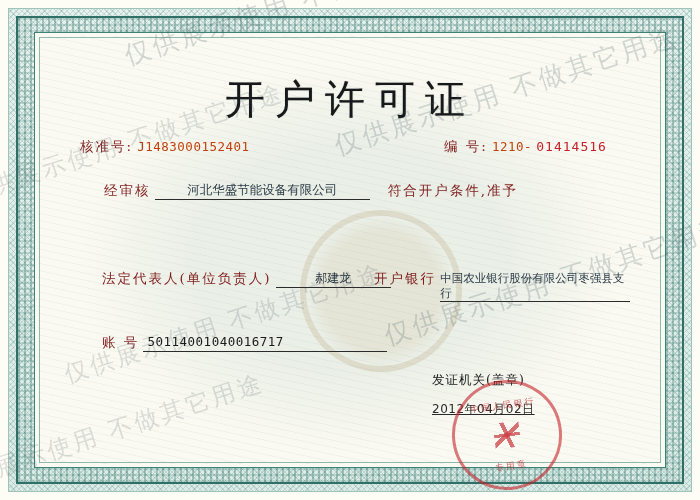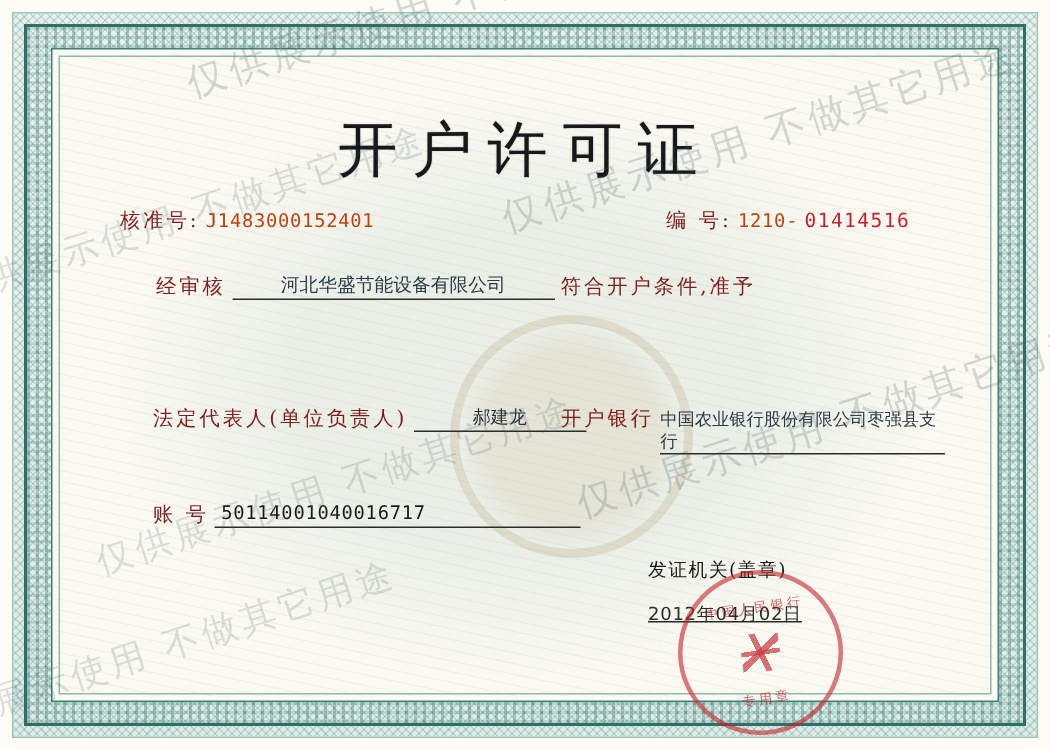--- a/index.html
+++ b/index.html
@@ -283,21 +283,21 @@
 
     <div class="row r-serial">
       <span class="lbl">编 号:</span>
       <span class="approve-num">1210-</span>
       <span class="serial-num">01414516</span>
     </div>
 
     <div class="row r-body1">
       <span class="lbl">经审核</span>
       <span class="underline val-hand company-line">河北华盛节能设备有限公司</span>
-      <span class="lbl" style="">符合开户条件,准予</span>
+      <span class="lbl" style="margin-left:14px;">符合开户条件,准予</span>
     </div>
 
 
     <div class="row r-bank">
       <span class="lbl">开户银行</span>
       <span class="bank-underline">
         <span class="bank-text">中国农业银行股份有限公司枣强县支行</span>
       </span>
     </div>
 

